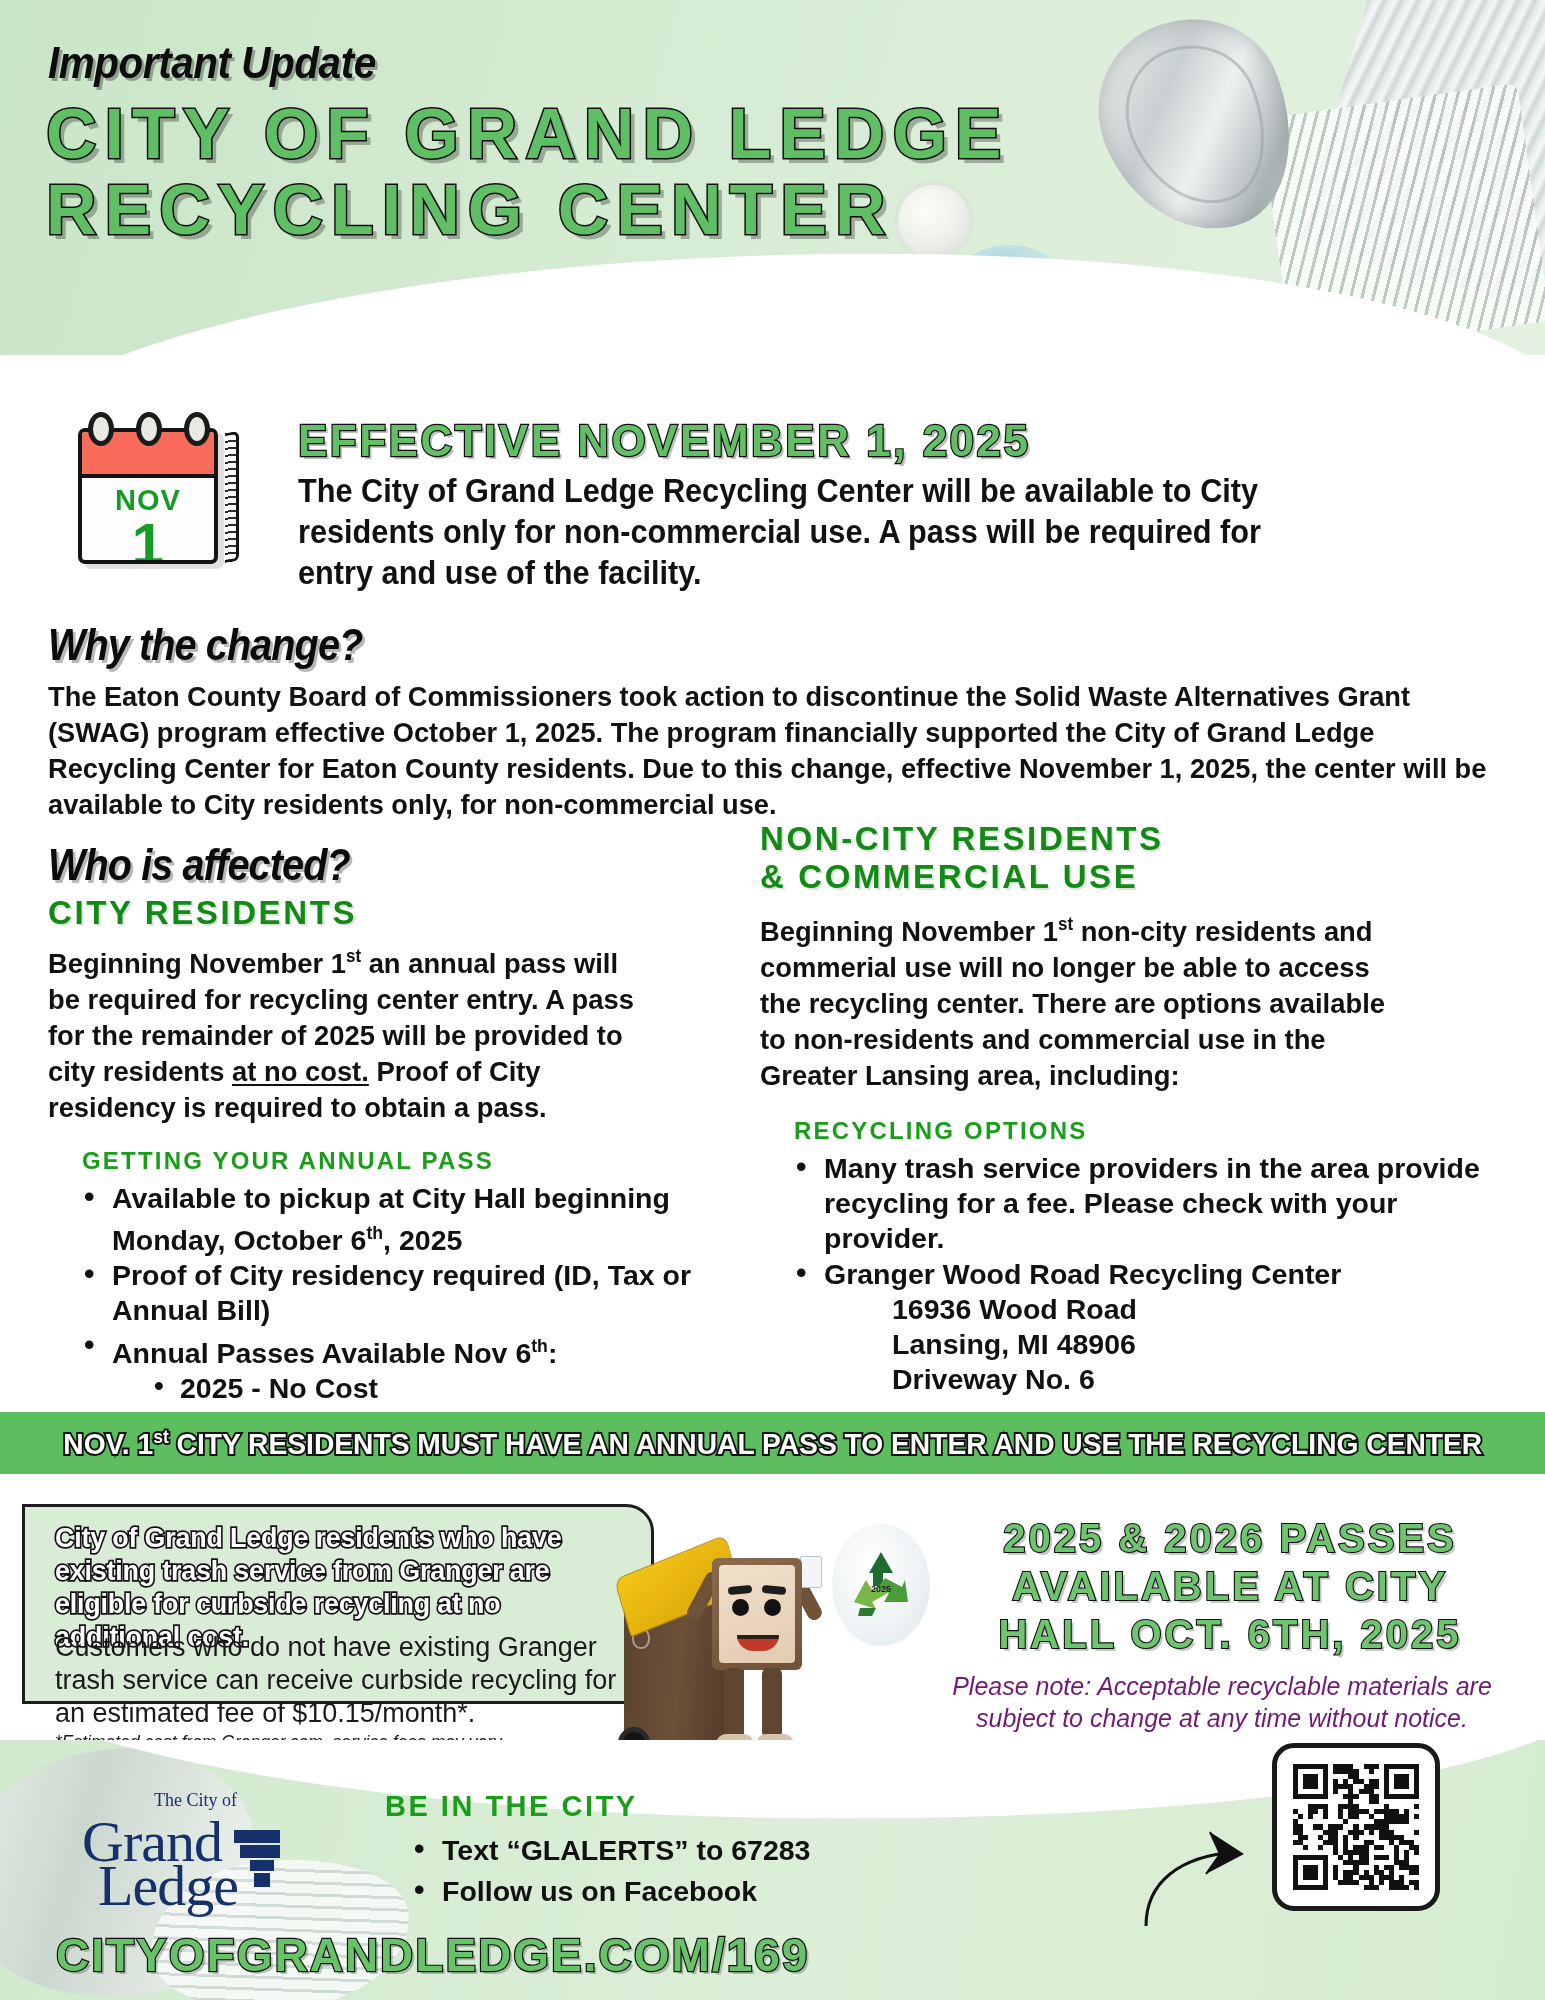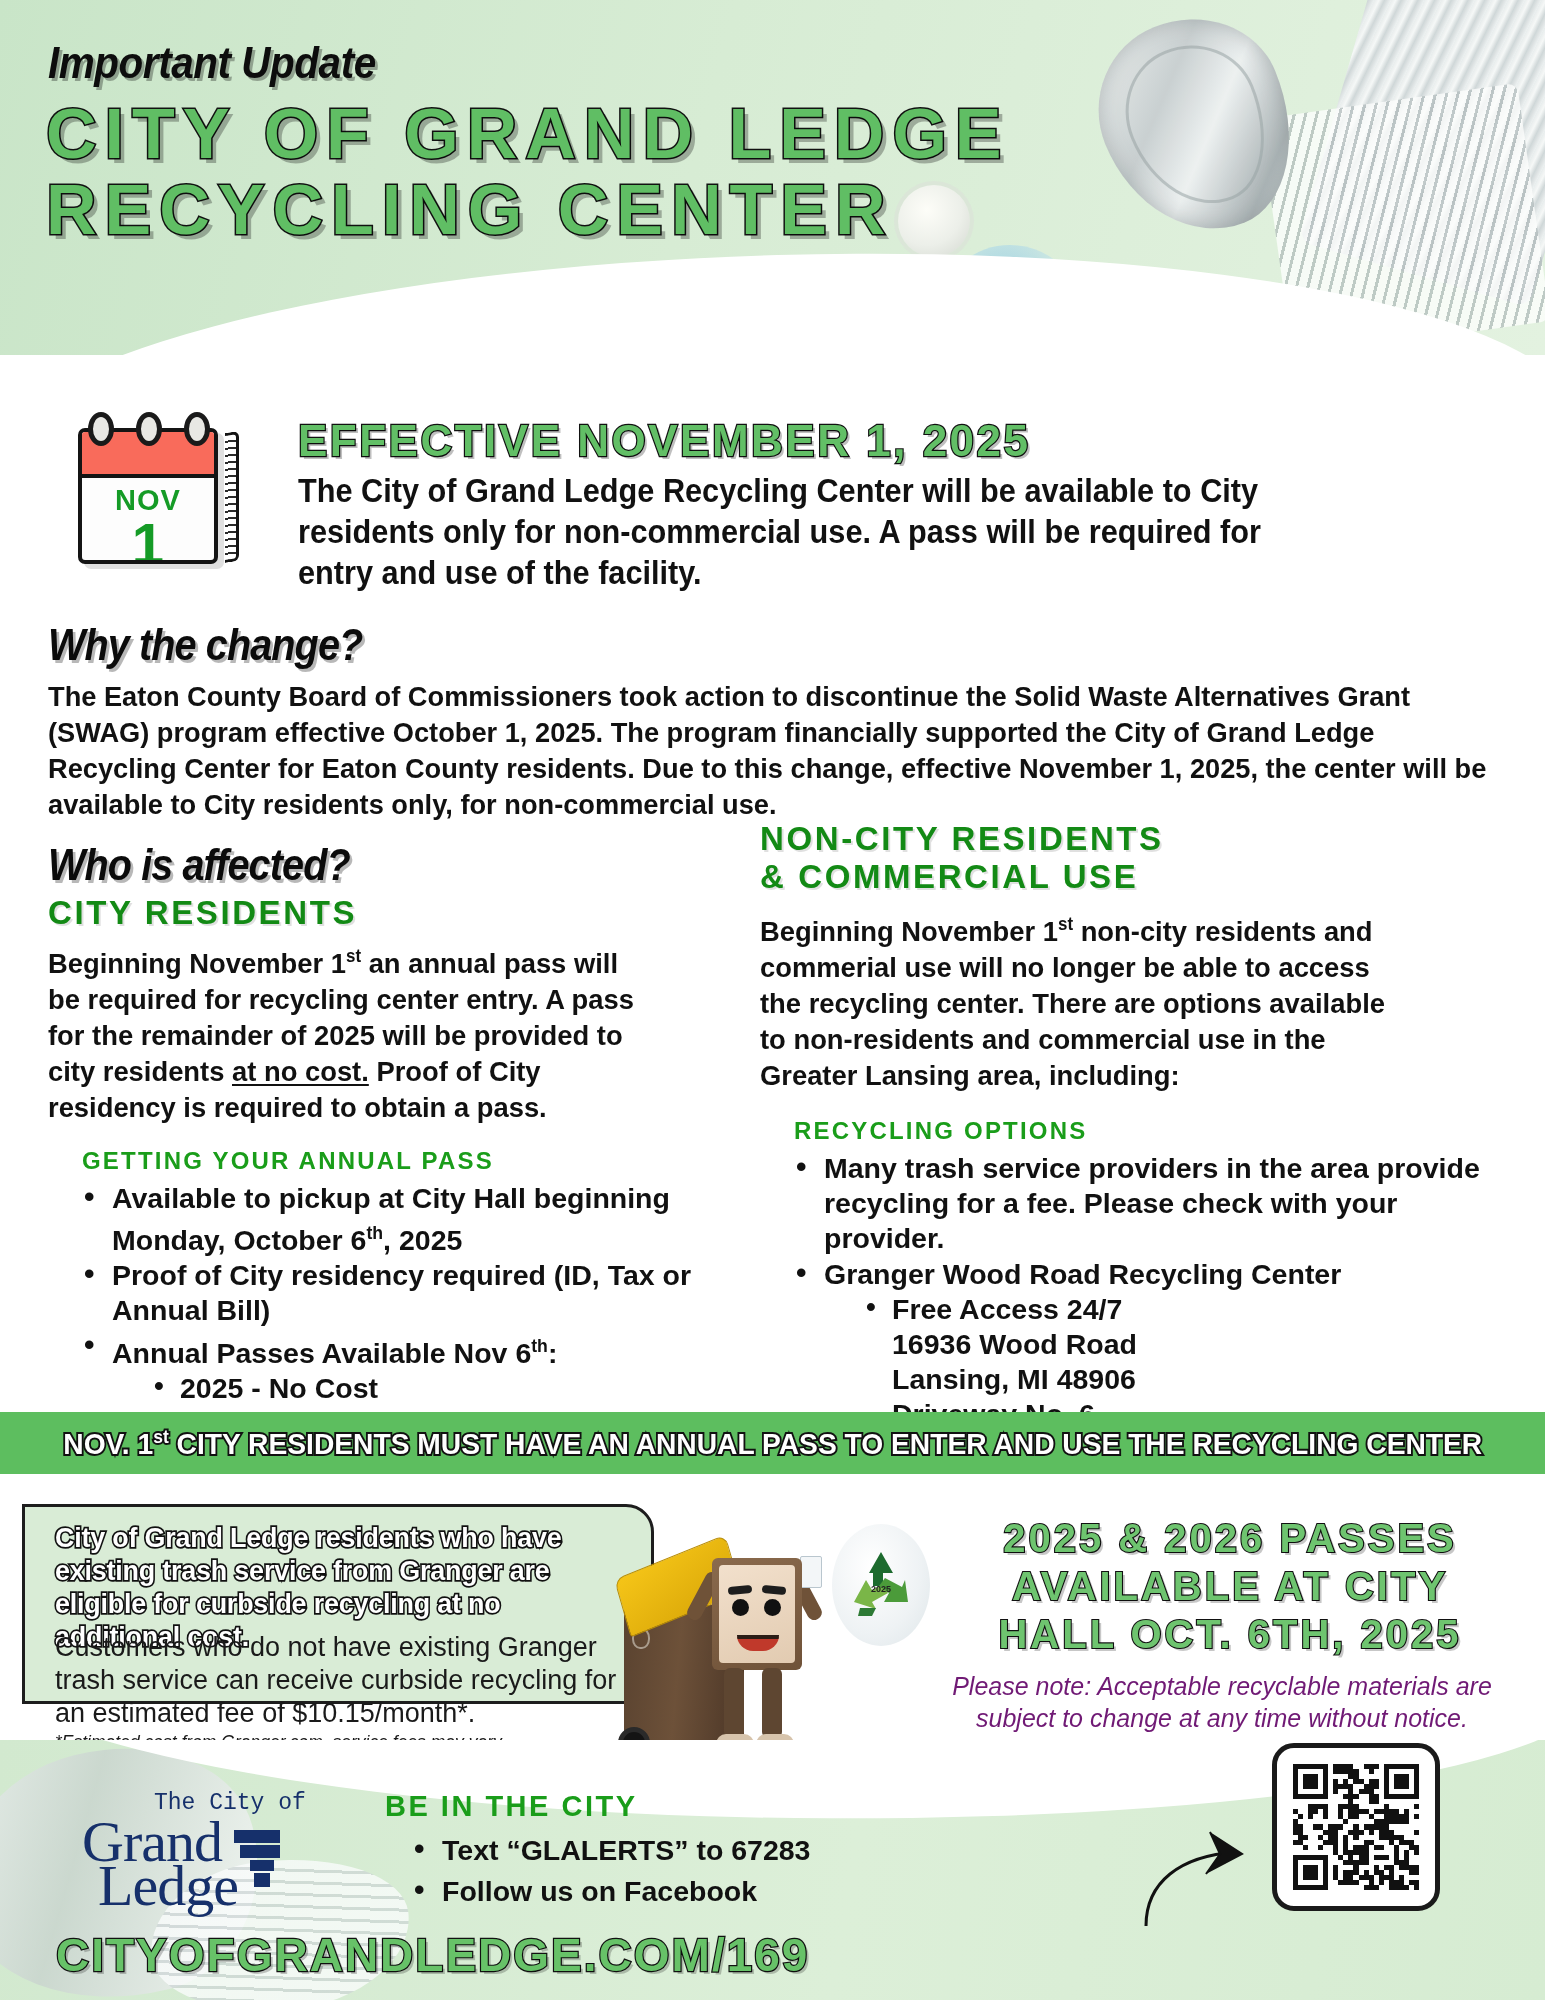--- a/index.html
+++ b/index.html
@@ -263,21 +263,21 @@
     transform:rotate(-14deg);
   }
   .ftr-can {
     position:absolute; left:150px; top:120px; width:260px; height:150px;
     background: repeating-linear-gradient(8deg, rgba(205,212,214,.8) 0 3px, rgba(250,252,252,.92) 3px 12px);
     border-radius:46% 54% 48% 52% / 56% 44% 56% 44%;
     transform: rotate(-6deg); opacity:.85;
   }
 
   .logo { position:absolute; left:78px; top:1790px; width:230px; height:120px; color:#16306b; }
-  .logo-the { font-family:Liberation Mono, monospace; font-size:23px; position:absolute; left:76px; top:0px; }
+  .logo-the { font-family:Liberation Serif, serif; font-size:18px; position:absolute; left:76px; top:0px; }
   .logo-g { font-family:"Liberation Serif", serif; font-size:58px; position:absolute; left:4px; top:18px; letter-spacing:-1px;}
   .logo-l { font-family:"Liberation Serif", serif; font-size:58px; position:absolute; left:20px; top:62px; letter-spacing:-1px;}
   .logo-mark { position:absolute; left:152px; top:38px; width:60px; height:62px; }
 
   .know-head {
     position:absolute; left:385px; top:1790px;
     font-weight:bold; font-size:29px; letter-spacing:2.5px; color:#1a9d1a;
   }
   ul.know { position:absolute; left:408px; top:1830px; list-style:none; }
   ul.know li { position:relative; padding-left:34px; font-weight:bold; font-size:28.5px;
@@ -374,23 +374,20 @@
     <div class="col-r">
       <div class="grn-head" style="white-space:pre-line">NON-CITY RESIDENTS
 &amp; COMMERCIAL USE</div>
       <div class="blk" style="margin-top:10px; width:660px">
         <span>Beginning November 1</span><sup>st</sup><span> non-city residents and commerial use will no longer be able to access the recycling center. There are options available to non-residents and commercial use in the Greater Lansing area, including:</span>
       </div>
       <div class="grn-sub" style="margin:24px 0 0 34px">RECYCLING OPTIONS</div>
       <ul class="b1">
         <li>Many trash service providers in the area provide recycling for a fee. Please check with your provider.</li>
         <li><span>Granger Wood Road Recycling Center</span>
-          <ul class="b2">
-            <li>Free Access 24/7</li>
-          </ul>
           <div class="addr-line" style="margin-left:36px">16936 Wood Road</div>
           <div class="addr-line" style="margin-left:36px">Lansing, MI 48906</div>
           <div class="addr-line" style="margin-left:36px">Driveway No. 6</div>
         </li>
       </ul>
     </div>
   </div>
 
   <div class="banner">
     <div class="banner-txt">

